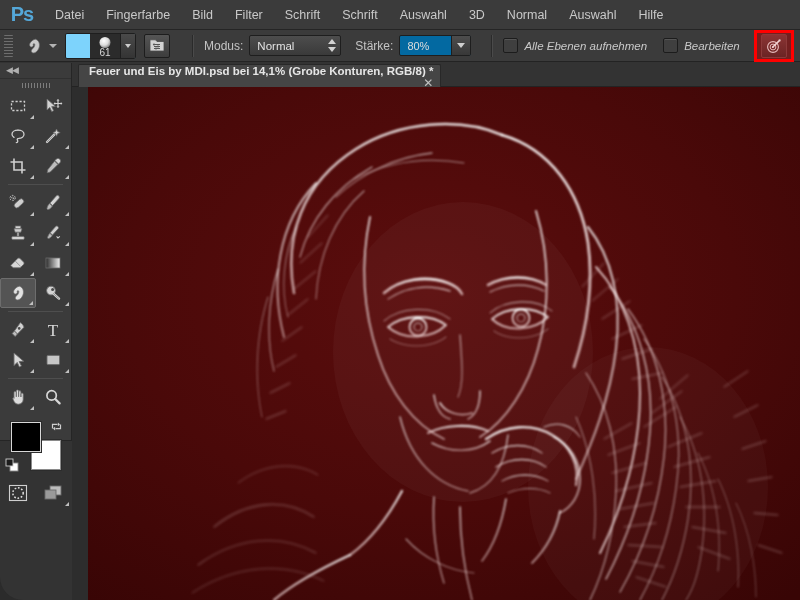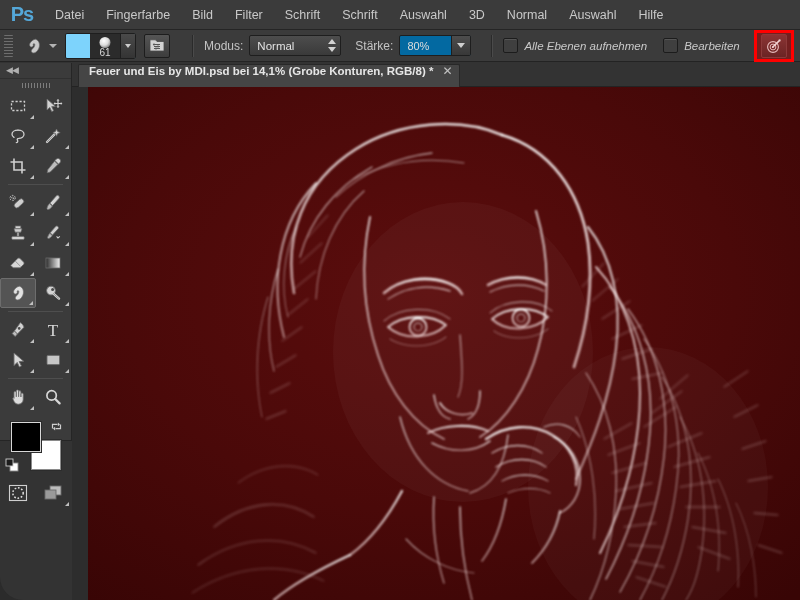--- a/index.html
+++ b/index.html
@@ -330,23 +330,24 @@
     border-bottom: 1px solid #232323;
     box-sizing: border-box;
   }
   .doc-tab {
     position: absolute; left: 6px; top: 1px;
     height: 23px;
     background: #454545;
     border: 1px solid #282828;
     border-bottom: none;
     border-radius: 2px 2px 0 0;
-    display: flex; align-items: flex-start;
+    display: flex; align-items: flex-end;
     padding: 0 7px 0 10px;
     box-sizing: border-box;
+    flex-direction: column;
   }
   .doc-title {
     font-size: 11.5px; color: #e6e6e6;
     font-weight: bold;
     white-space: nowrap;
   }
   .doc-close {
     margin-left: 9px;
     font-size: 12px; color: #c2c2c2;
     line-height: 12px;

